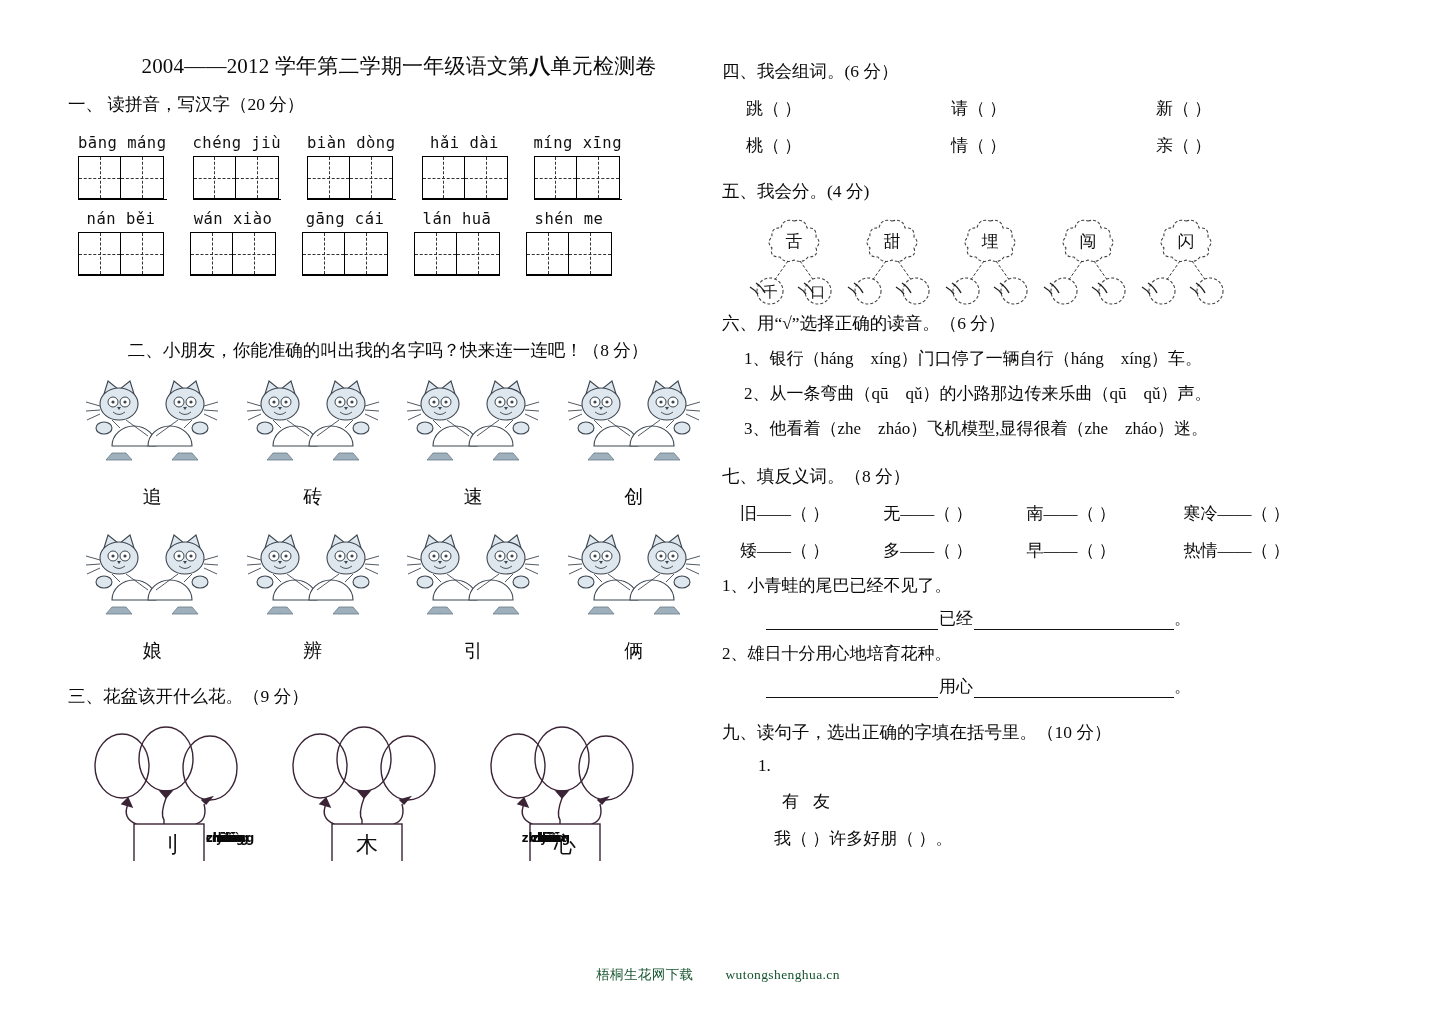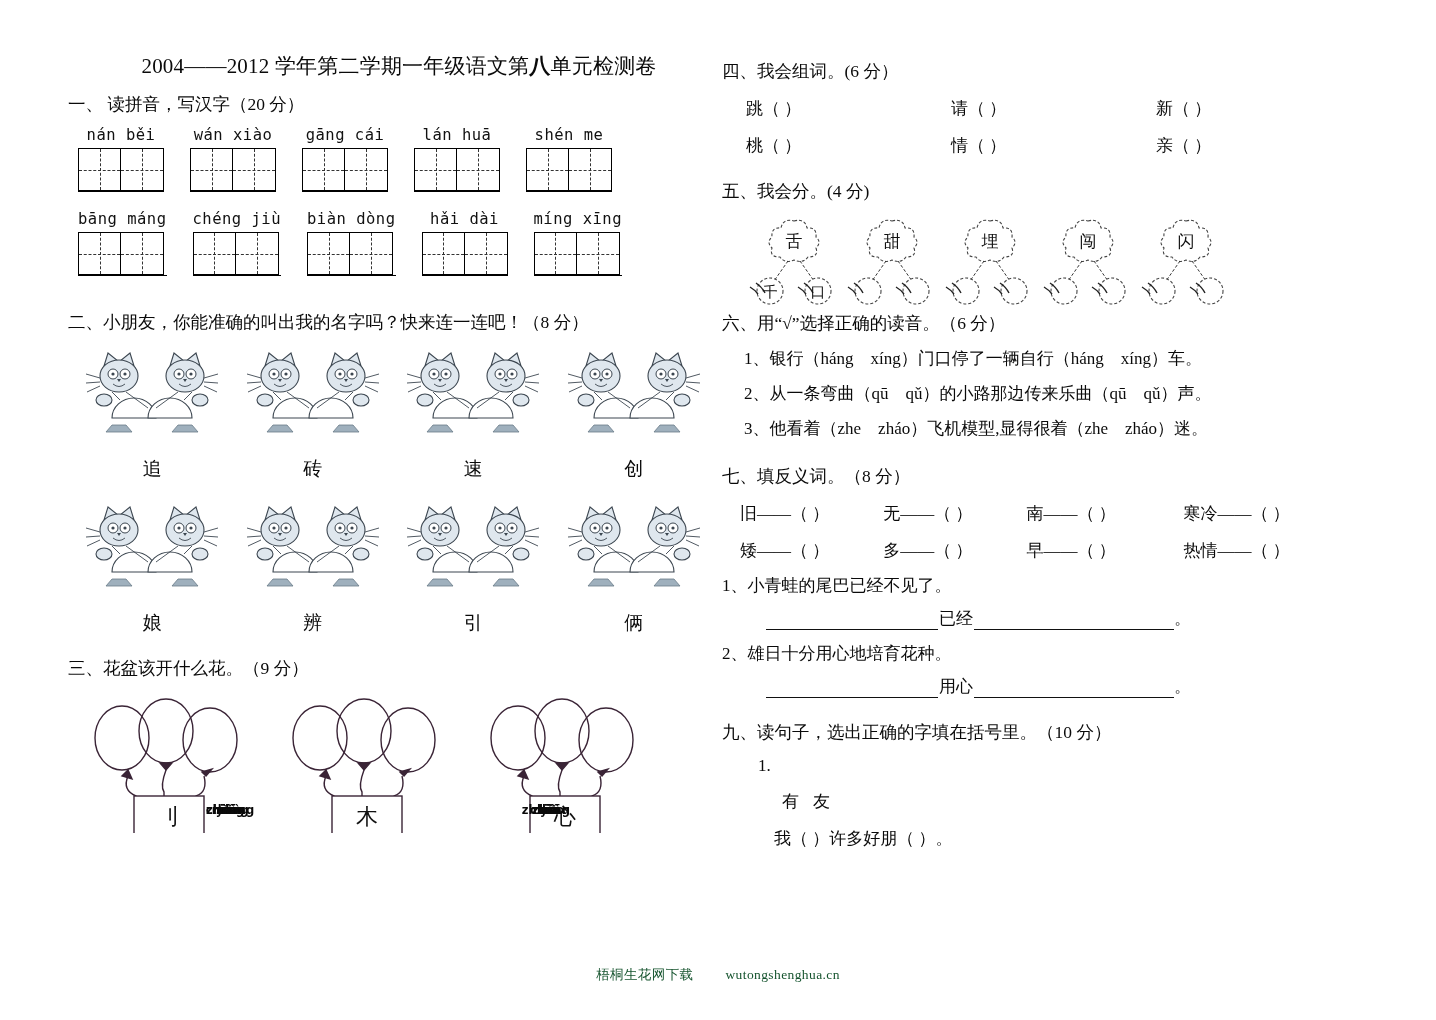--- a/index.html
+++ b/index.html
@@ -140,20 +140,58 @@
 <div class="page">
 
   <div class="col-left">
 
     <div class="title">
       <span>2004——2012 学年第二学期一年级语文第</span><b>八</b><span>单元检测卷</span>
     </div>
 
     <div class="sec-head">一、 读拼音，写汉字（20 分）</div>
 
+    <div class="py-row" style="margin-top:18px;">
+      <div class="py-group underlined">
+        <div class="py-text">bāng máng</div>
+        <div class="tzg">
+            <div class="cell"></div>
+            <div class="cell"></div>
+          </div>
+      </div>
+      <div class="py-group underlined">
+        <div class="py-text">chéng jiù</div>
+        <div class="tzg">
+            <div class="cell"></div>
+            <div class="cell"></div>
+          </div>
+      </div>
+      <div class="py-group underlined">
+        <div class="py-text">biàn dòng</div>
+        <div class="tzg">
+            <div class="cell"></div>
+            <div class="cell"></div>
+          </div>
+      </div>
+      <div class="py-group underlined">
+        <div class="py-text">hǎi dài</div>
+        <div class="tzg">
+            <div class="cell"></div>
+            <div class="cell"></div>
+          </div>
+      </div>
+      <div class="py-group underlined">
+        <div class="py-text">míng xīng</div>
+        <div class="tzg">
+            <div class="cell"></div>
+            <div class="cell"></div>
+          </div>
+      </div>
+    </div>
+
     <div class="py-row">
       <div class="py-group underlined">
         <div class="py-text">nán  běi</div>
         <div class="tzg">
             <div class="cell"></div>
             <div class="cell"></div>
           </div>
       </div>
       <div class="py-group underlined">
         <div class="py-text">wán xiào</div>
@@ -178,59 +216,21 @@
       </div>
       <div class="py-group underlined">
         <div class="py-text">shén me</div>
         <div class="tzg">
             <div class="cell"></div>
             <div class="cell"></div>
           </div>
       </div>
     </div>
 
-    <div class="py-row" style="margin-top:18px;">
-      <div class="py-group underlined">
-        <div class="py-text">bāng máng</div>
-        <div class="tzg">
-            <div class="cell"></div>
-            <div class="cell"></div>
-          </div>
-      </div>
-      <div class="py-group underlined">
-        <div class="py-text">chéng jiù</div>
-        <div class="tzg">
-            <div class="cell"></div>
-            <div class="cell"></div>
-          </div>
-      </div>
-      <div class="py-group underlined">
-        <div class="py-text">biàn dòng</div>
-        <div class="tzg">
-            <div class="cell"></div>
-            <div class="cell"></div>
-          </div>
-      </div>
-      <div class="py-group underlined">
-        <div class="py-text">hǎi dài</div>
-        <div class="tzg">
-            <div class="cell"></div>
-            <div class="cell"></div>
-          </div>
-      </div>
-      <div class="py-group underlined">
-        <div class="py-text">míng xīng</div>
-        <div class="tzg">
-            <div class="cell"></div>
-            <div class="cell"></div>
-          </div>
-      </div>
-    </div>
-
-    <div class="sec-head" style="margin-top:34px;">二、小朋友，你能准确的叫出我的名字吗？快来连一连吧！（8 分）</div>
+    <div class="sec-head" style="margin-top:62px;text-align:center;">二、小朋友，你能准确的叫出我的名字吗？快来连一连吧！（8 分）</div>
 
     <div class="cats-row">
       <div class="cat-item">
         <div class="cat-art">
           <svg width="140" height="92" viewBox="0 0 140 92">
             <g fill="#dfe7ee" stroke="#3c4650" stroke-width="1.1">
               <path d="M30 70 a22 20 0 0 1 44 0 z" fill="#fff"></path>
               <path d="M66 70 a22 20 0 0 1 44 0 z" fill="#fff"></path>
               <path d="M22 18 l4 -13 l10 8 z"></path>
                 <path d="M52 18 l-4 -13 l-10 8 z"></path>

